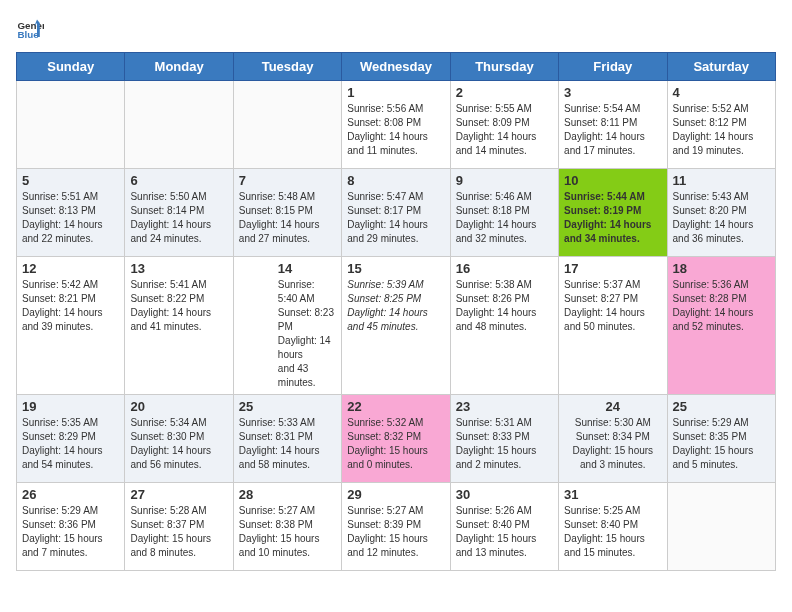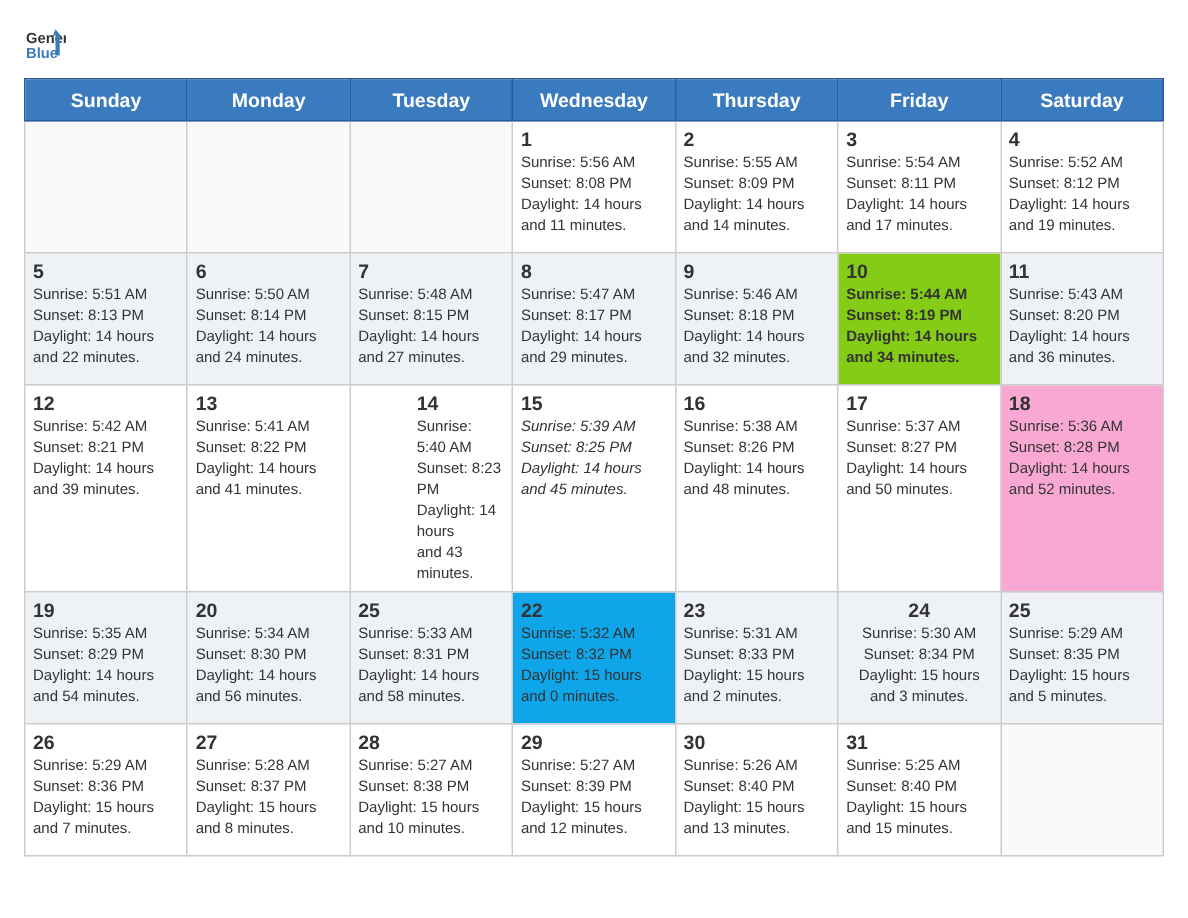--- a/index.html
+++ b/index.html
@@ -264,21 +264,21 @@
 Daylight: 14 hours
 and 56 minutes.</div>
         </td>
         <td style="background-color: rgb(238, 242, 247);">
           <div class="day-num">25</div>
           <div class="day-info" style="white-space: pre-line;">Sunrise: 5:33 AM
 Sunset: 8:31 PM
 Daylight: 14 hours
 and 58 minutes.</div>
         </td>
-        <td style="background-color: #0ea5e9;">
+        <td style="background-color: #f9a8d4;">
           <div class="day-num">22</div>
           <div class="day-info" style="white-space: pre-line;">Sunrise: 5:32 AM
 Sunset: 8:32 PM
 Daylight: 15 hours
 and 0 minutes.</div>
         </td>
         <td style="background-color: rgb(238, 242, 247);">
           <div class="day-num">23</div>
           <div class="day-info" style="white-space: pre-line;">Sunrise: 5:31 AM
 Sunset: 8:33 PM

